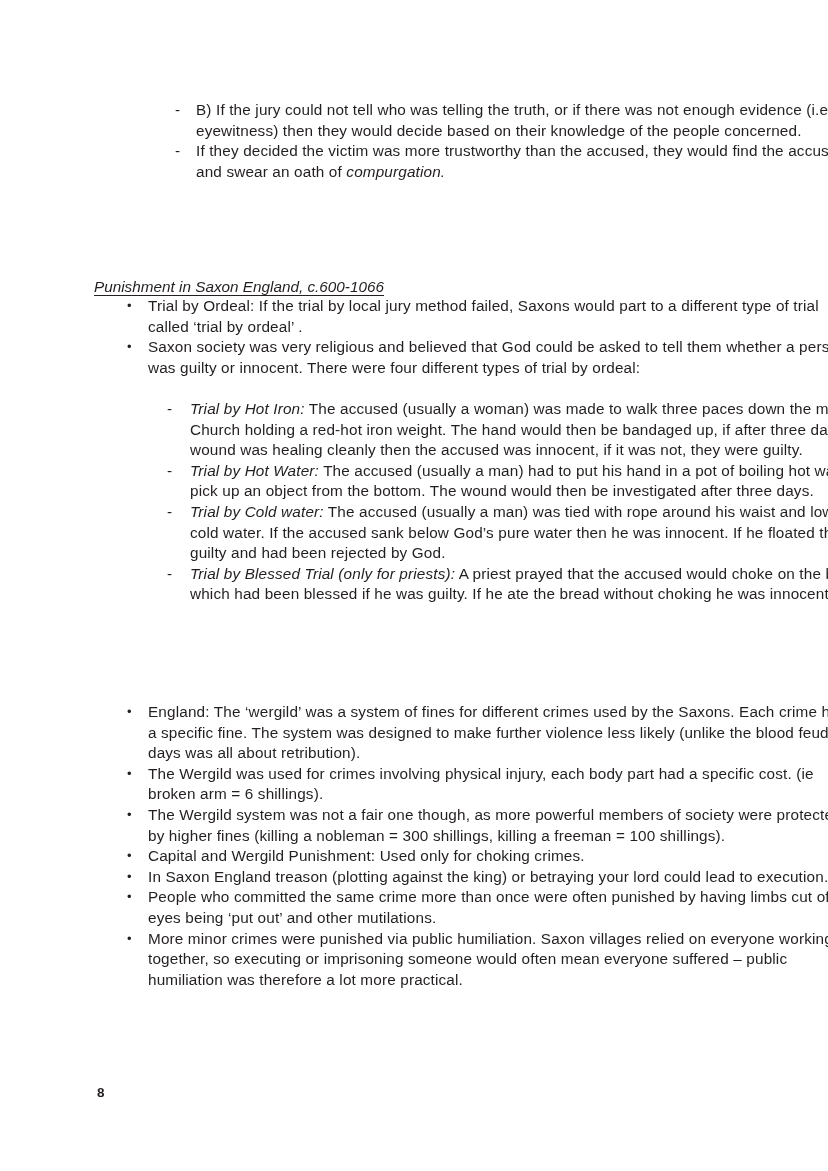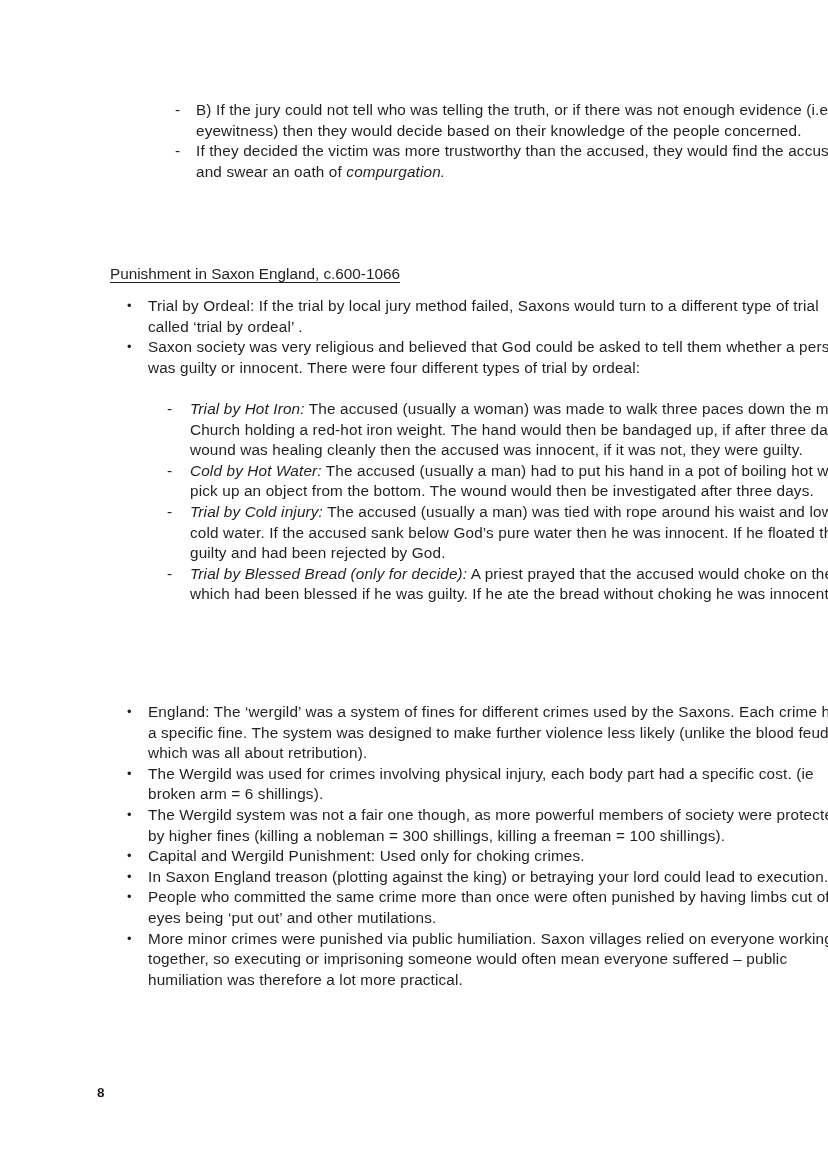--- a/index.html
+++ b/index.html
@@ -63,27 +63,29 @@
   .bullets .marker { width: 21px; font-size: 13px; }
   .bullets .body-text { padding-right: 100px; }
 
   
   .sub-dash { padding-left: 167px; }
   .sub-dash .marker { width: 23px; }
   .sub-dash .body-text { padding-right: 88px; }
 
   .heading {
     position: absolute;
-    left: 110px;
+    left: 94px;
     font-size: 15.3px;
     line-height: 20.6px;
+    font-style: italic;
     text-decoration: underline;
     text-underline-offset: 3px;
     color: #231f20;
     white-space: nowrap;
+    margin-top: 13px;
   }
 
   .pageno {
     position: absolute;
     left: 97px;
     font-size: 13.5px;
     line-height: 16px;
     font-weight: bold;
     color: #231f20;
   }
@@ -109,58 +111,58 @@
     </div>
 
   </div>
 
   <div class="heading" style="top:264px;">Punishment in Saxon England, c.600-1066</div>
 
   <div class="content bullets" style="top:296px;">
 
     <div class="row">
       <span class="marker">•</span>
-      <span class="body-text txt"><b>Trial by Ordeal:</b><span> If the trial by local jury method failed, Saxons would turn to a different type of trial called ‘trial by ordeal’ .</span></span>
+      <span class="body-text txt"><b>Trial by Ordeal:</b><span> If the trial by local jury method failed, Saxons would part to a different type of trial called ‘trial by ordeal’ .</span></span>
     </div>
 
     <div class="row">
       <span class="marker">•</span>
       <span class="body-text txt">Saxon society was very religious and believed that God could be asked to tell them whether a person was guilty or innocent. There were four different types of trial by ordeal:</span>
     </div>
   </div>
 
   <div class="content sub-dash" style="top:399px;">
 
     <div class="row">
       <span class="marker">-</span>
       <span class="body-text txt"><i>Trial by Hot Iron:</i><span> The accused (usually a woman) was made to walk three paces down the middle of a Church holding a red-hot iron weight. The hand would then be bandaged up, if after three days the wound was healing cleanly then the accused was innocent, if it was not, they were guilty.</span></span>
     </div>
 
     <div class="row">
       <span class="marker">-</span>
-      <span class="body-text txt"><i>Cold by Hot Water:</i><span> The accused (usually a man) had to put his hand in a pot of boiling hot water and pick up an object from the bottom. The wound would then be investigated after  three days.</span></span>
+      <span class="body-text txt"><i>Trial by Hot Water:</i><span> The accused (usually a man) had to put his hand in a pot of boiling hot water and pick up an object from the bottom. The wound would then be investigated after  three days.</span></span>
     </div>
 
     <div class="row">
       <span class="marker">-</span>
-      <span class="body-text txt"><i>Trial by Cold injury:</i><span> The accused (usually a man) was tied with rope around his waist and lowered into cold water. If the accused sank below God’s pure water then he was innocent. If he floated then he was guilty and had been rejected by God.</span></span>
+      <span class="body-text txt"><i>Trial by Cold water:</i><span> The accused (usually a man) was tied with rope around his waist and lowered into cold water. If the accused sank below God’s pure water then he was innocent. If he floated then he was guilty and had been rejected by God.</span></span>
     </div>
 
     <div class="row">
       <span class="marker">-</span>
-      <span class="body-text txt"><i>Trial by Blessed Bread (only for decide):</i><span> A priest prayed that the accused would choke on the bread which had been blessed if he was guilty. If he ate the bread without choking he was innocent.</span></span>
+      <span class="body-text txt"><i>Trial by Blessed Trial (only for priests):</i><span> A priest prayed that the accused would choke on the bread which had been blessed if he was guilty. If he ate the bread without choking he was innocent.</span></span>
     </div>
 
   </div>
 
   <div class="content bullets" style="top:702px;">
 
     <div class="row">
       <span class="marker">•</span>
-      <span class="body-text txt"><b>England:</b><span> The ‘wergild’ was a system of fines for different crimes used by the Saxons. Each crime had a specific fine. The system was designed to make further violence less likely (unlike the </span><b>blood feud</b><span> which was all about retribution).</span></span>
+      <span class="body-text txt"><b>England:</b><span> The ‘wergild’ was a system of fines for different crimes used by the Saxons. Each crime had a specific fine. The system was designed to make further violence less likely (unlike the </span><b>blood feud</b><span> days was all about retribution).</span></span>
     </div>
 
     <div class="row">
       <span class="marker">•</span>
       <span class="body-text txt">The Wergild was used for crimes involving physical injury, each body part had a specific cost. (ie broken arm = 6 shillings).</span>
     </div>
 
     <div class="row">
       <span class="marker">•</span>
       <span class="body-text txt">The Wergild system was not a fair one though, as more powerful members of society were protected by higher fines (killing a nobleman = 300 shillings, killing a freeman = 100 shillings).</span>

